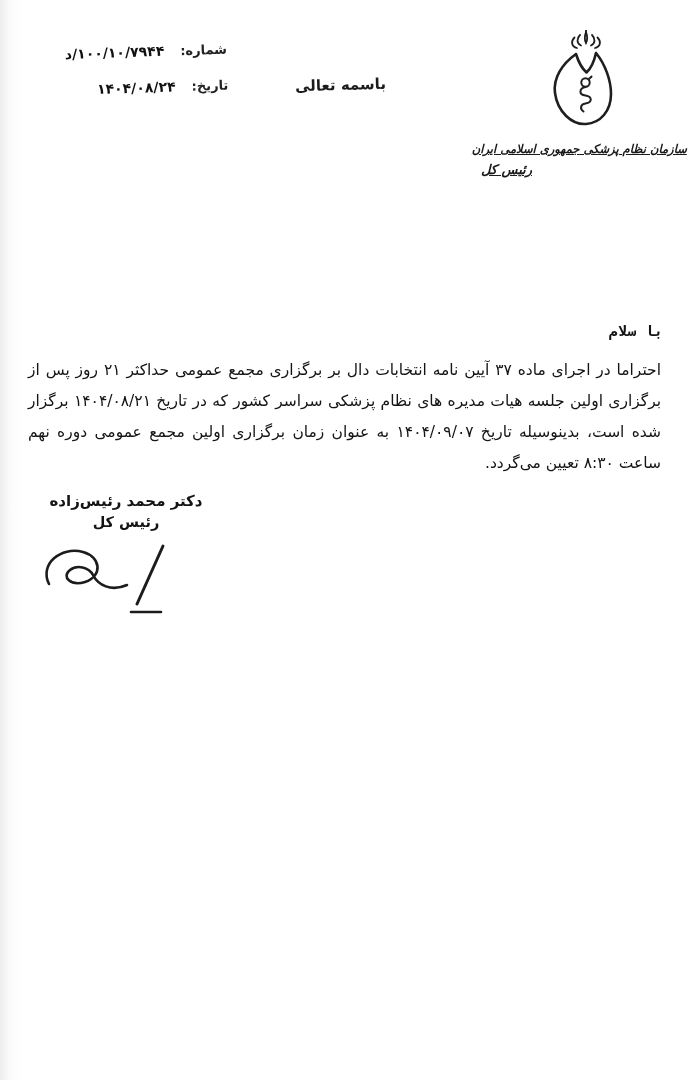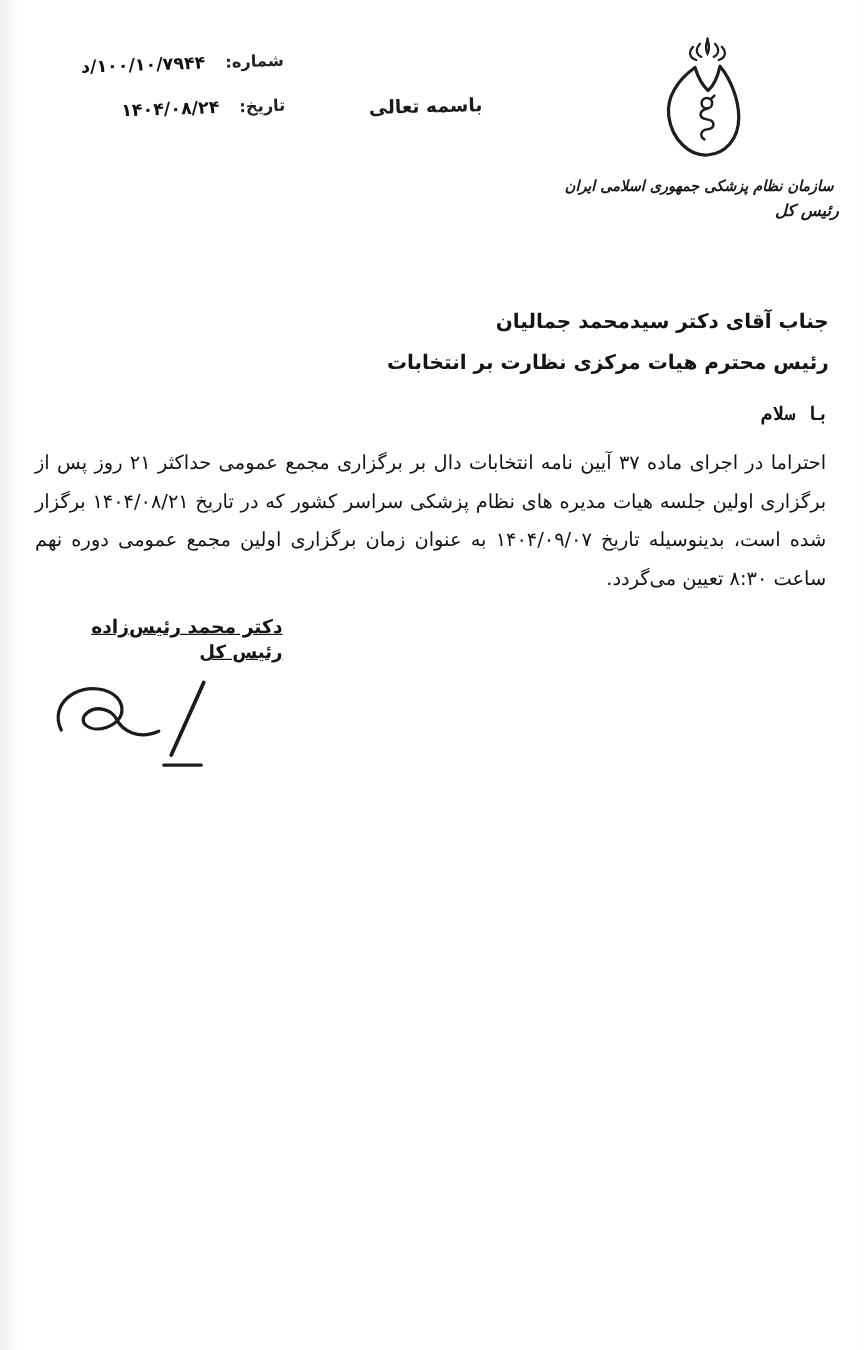--- a/index.html
+++ b/index.html
@@ -23,22 +23,23 @@
   .meta-label{font-size:13px;font-weight:600;color:#222;white-space:nowrap;}
   .meta-value{font-size:14px;font-weight:700;color:#111;white-space:nowrap;}
   .ltr-override{direction:ltr;unicode-bidi:bidi-override;}
   
   .besmellah{
     position:absolute;top:76px;left:295px;
     font-size:15px;font-weight:600;transform:rotate(-1.5deg);
   }
   
   .letterhead{
-    position:absolute;top:30px;right:20px;width:210px;
-    text-align:right;
+    position:absolute;top:30px;right:0;width:210px;
+    text-align:left;
+    text-decoration:underline;
   }
   .emblem{display:block;margin:0 auto;}
   .org-name{
     font-size:12px;font-weight:700;font-style:italic;
     white-space:nowrap;letter-spacing:-0.3px;color:#191919;
     transform:scaleX(0.96);
   }
   .org-role{
     font-size:13px;font-weight:700;font-style:italic;margin-top:6px;color:#191919;
   }
@@ -54,21 +55,21 @@
   }
   
   .body-text{
     position:absolute;top:345px;right:20px;left:18px;margin:10px;
     font-size:15.5px;font-weight:400;line-height:31px;
     text-align:justify;color:#141414;
   }
   
   .signature{
     position:absolute;top:492px;left:26px;width:200px;
-    text-decoration:underline;
+    text-align:center;
   }
   .sig-name{font-size:15px;font-weight:700;white-space:nowrap;color:#141414;}
   .sig-title{font-size:14.5px;font-weight:700;margin-top:4px;color:#141414;}
   .sig-mark{display:block;margin:2px auto 0 auto;}
 </style>
 </head>
 <body>
 
 <div class="page">
 
@@ -104,24 +105,20 @@
       <g stroke="#1f1f1f" stroke-width="2" stroke-linecap="round" fill="none">
         <circle cx="49.5" cy="52.5" r="4.2"></circle>
         <path d="M49.5 57 C43 58.5 42.5 64.5 49.5 65.5 C56.5 66.5 56.5 72.5 49.5 73.5 C44.5 74.2 43.5 79 47.5 81.5"></path>
         <path d="M52.5 49.5 L55.5 46.5"></path>
       </g>
     </svg>
     <div class="org-name">سازمان نظام پزشکی جمهوری اسلامی ایران</div>
     <div class="org-role">رئیس کل</div>
   </div>
 
-  <div class="recipient">
-    <div>جناب آقای دکتر سیدمحمد جمالیان</div>
-    <div>رئیس محترم هیات مرکزی نظارت بر انتخابات</div>
-  </div>
 
   <div class="salutation">با سلام</div>
 
   <p class="body-text">احتراما در اجرای ماده ۳۷ آیین نامه انتخابات دال بر برگزاری مجمع عمومی حداکثر ۲۱ روز پس از برگزاری اولین جلسه هیات مدیره های نظام پزشکی سراسر کشور که در تاریخ ۱۴۰۴/۰۸/۲۱ برگزار شده است، بدینوسیله تاریخ ۱۴۰۴/۰۹/۰۷ به عنوان زمان برگزاری اولین مجمع عمومی دوره نهم ساعت ۸:۳۰ تعیین می‌گردد.</p>
 
   <div class="signature">
     <div class="sig-name">دکتر محمد رئیس‌زاده</div>
     <div class="sig-title">رئیس کل</div>
     <svg class="sig-mark" width="190" height="90" viewBox="0 0 190 90" fill="none" xmlns="http://www.w3.org/2000/svg">
       <g stroke="#1c1c1c" stroke-linecap="round" fill="none">

